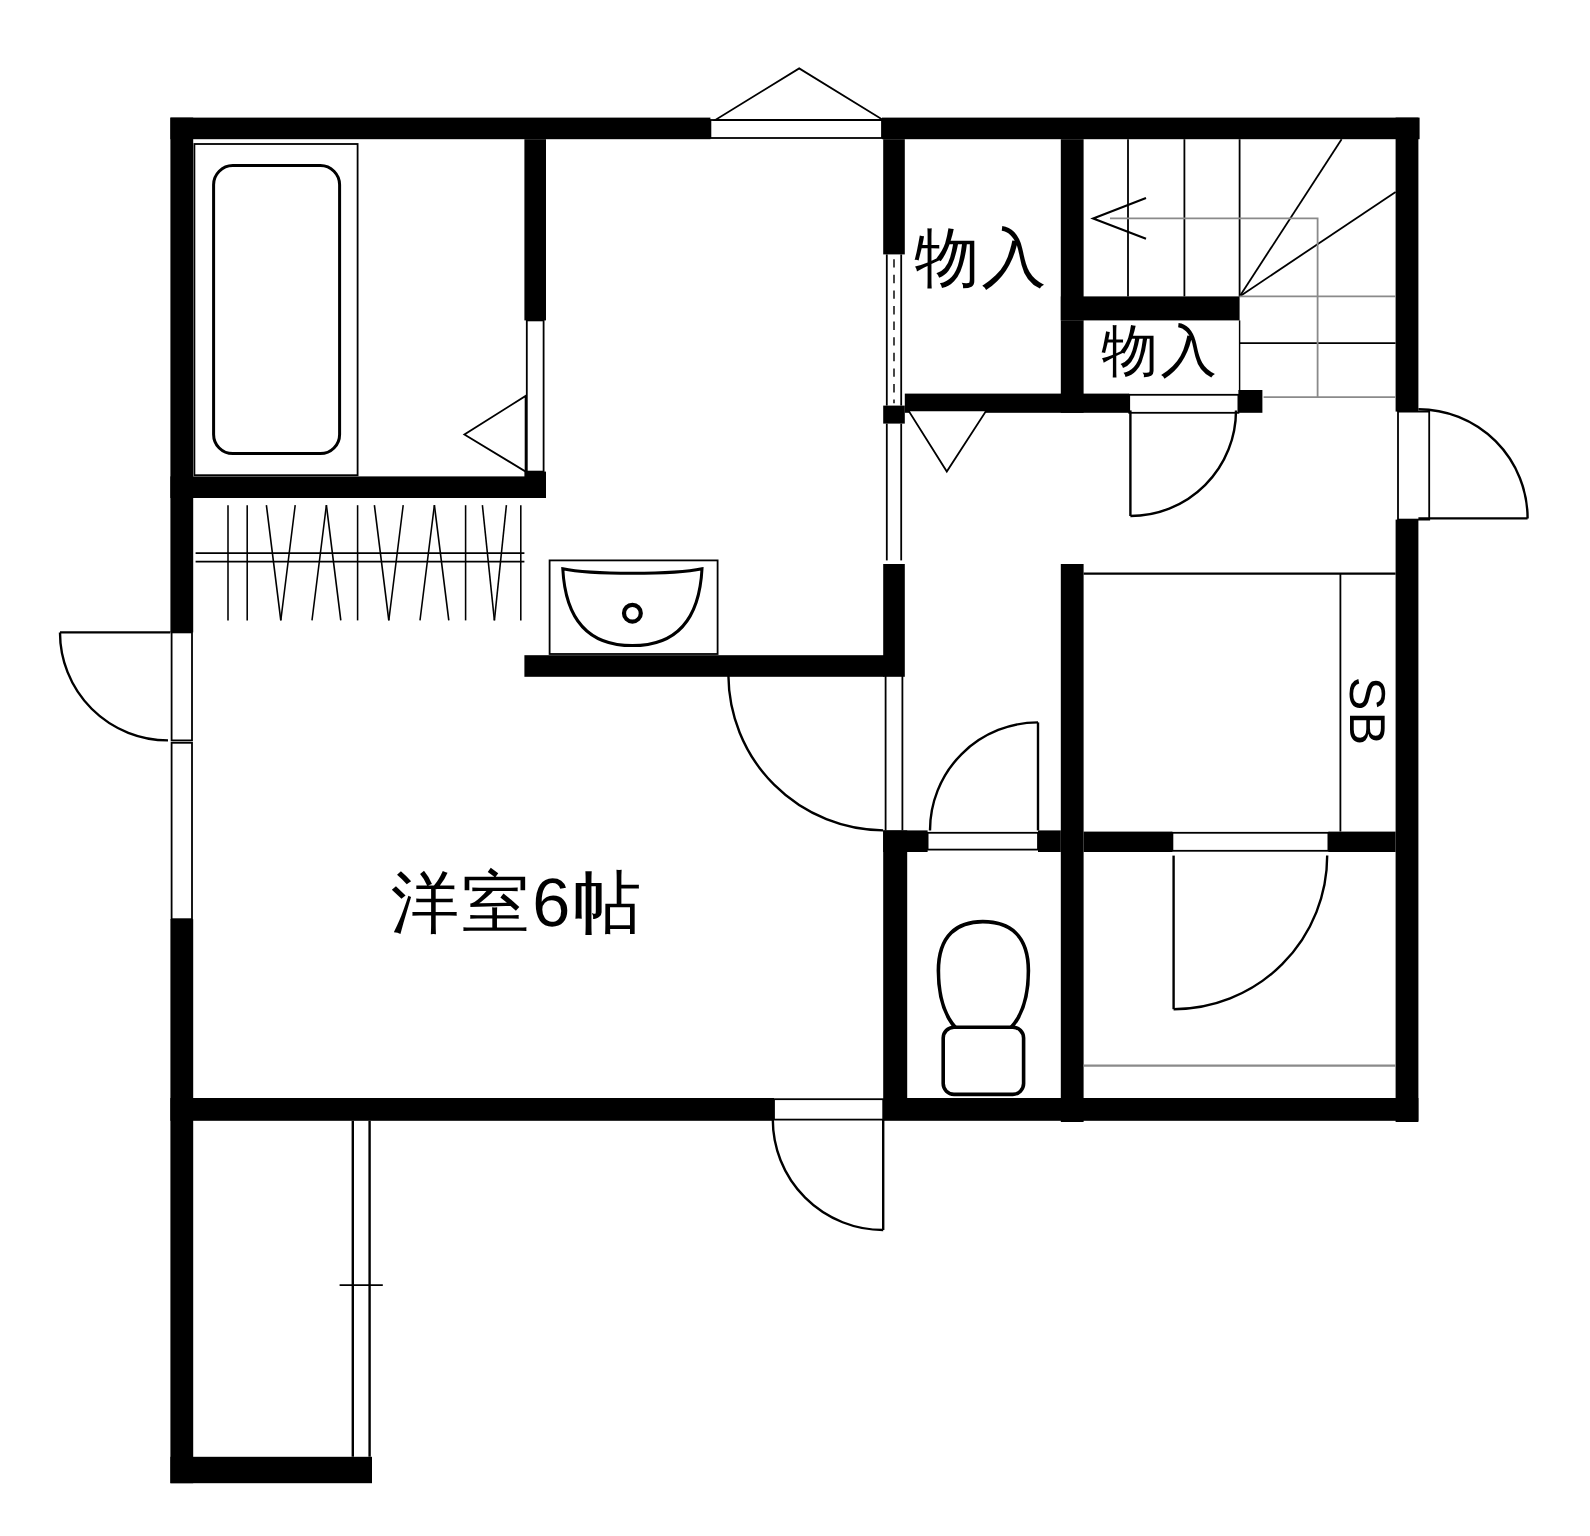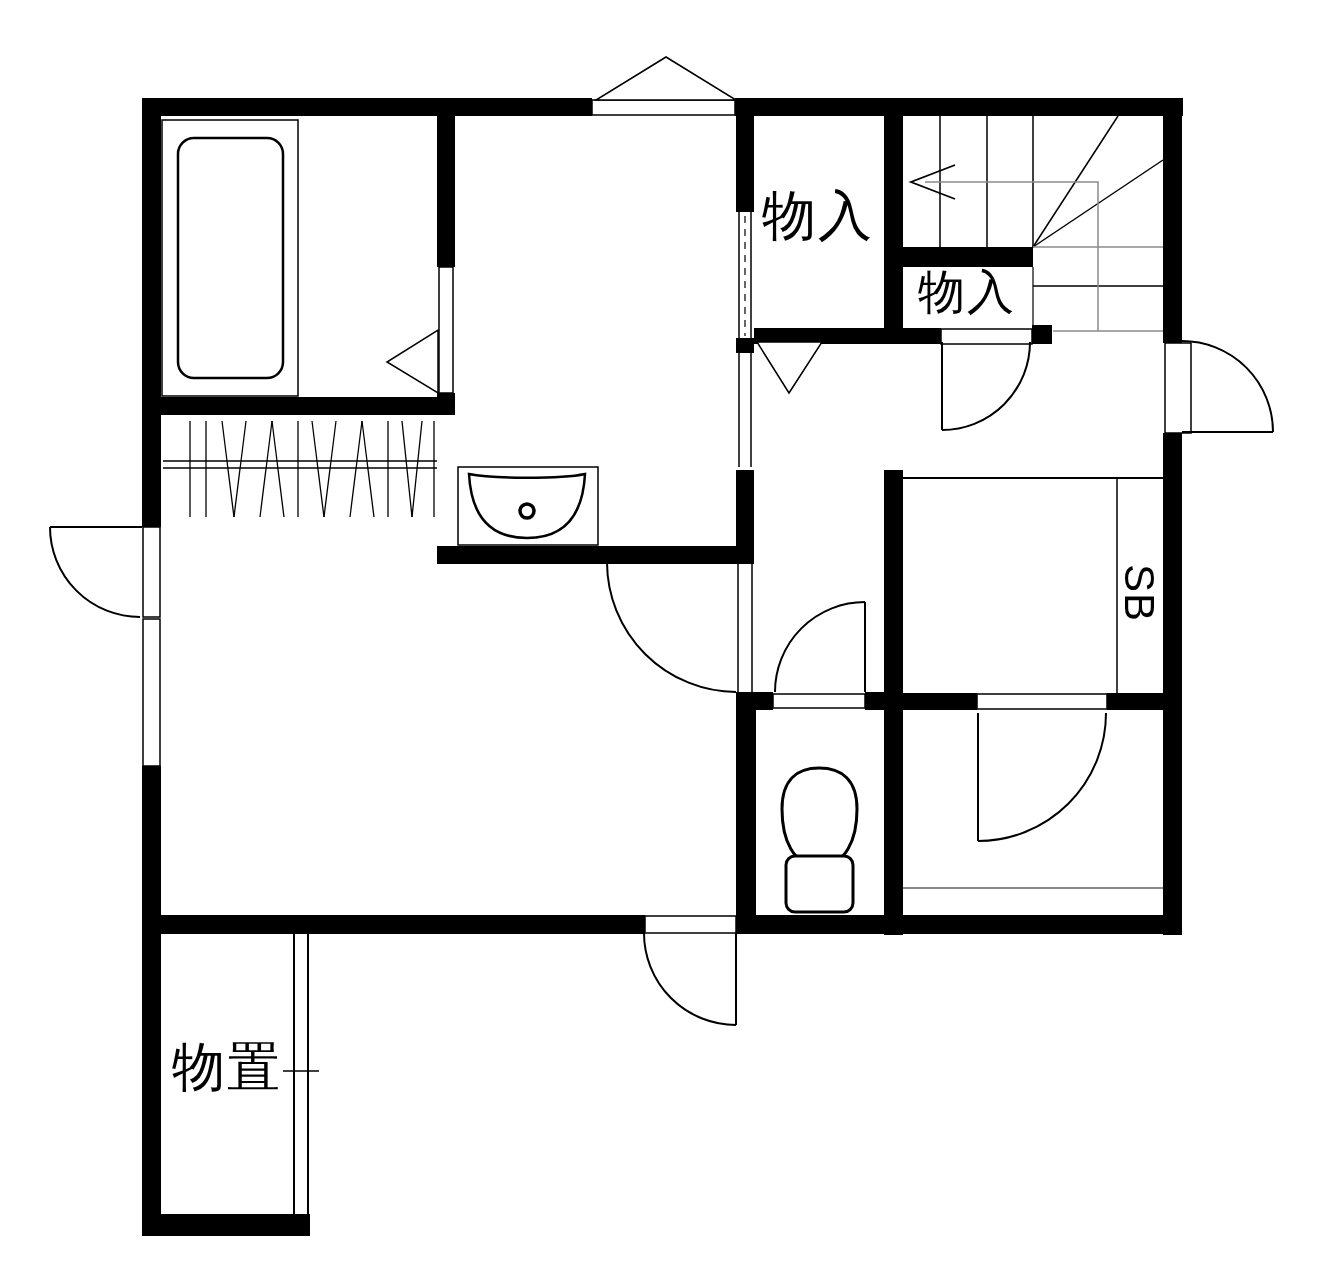--- a/index.html
+++ b/index.html
@@ -187,16 +187,16 @@
 
   <g fill="#fff" stroke="#000" stroke-width="3">
     <path d="M782,809 C782,779 798,768 819,768 C841,768 857,779 857,809 C857,839 846,866 819,866 C793,866 782,839 782,809 Z"></path>
     <rect x="786" y="856" width="67" height="56" rx="9"></rect>
   </g>
 
 </svg>
 
   <div class="label label-closet-upper">物入</div>
   <div class="label label-closet-lower">物入</div>
-  <div class="label label-storage-shed">物置</div>
+  <div class="label label-western-room">洋室6帖</div>
   <div class="label label-shoe-box">SB</div>
 
 </div>
 
 </body></html>

